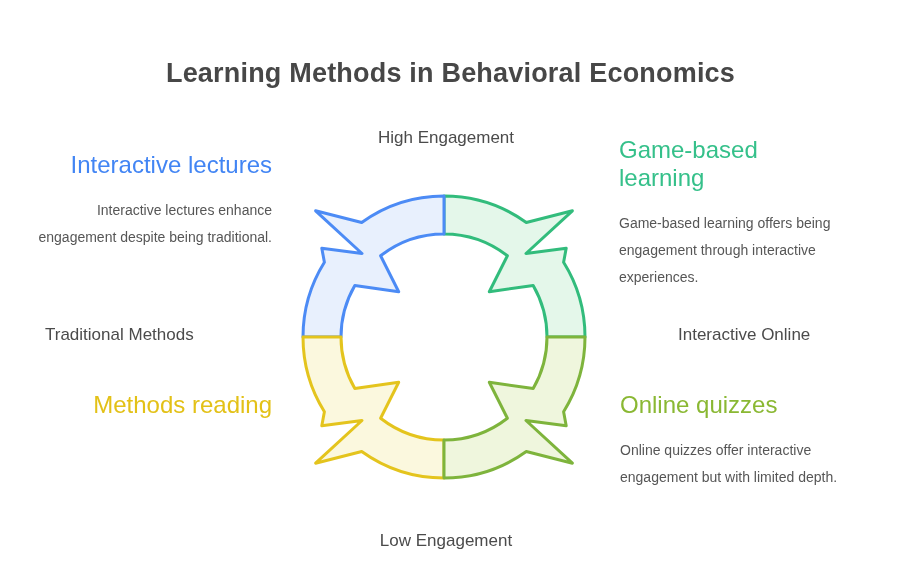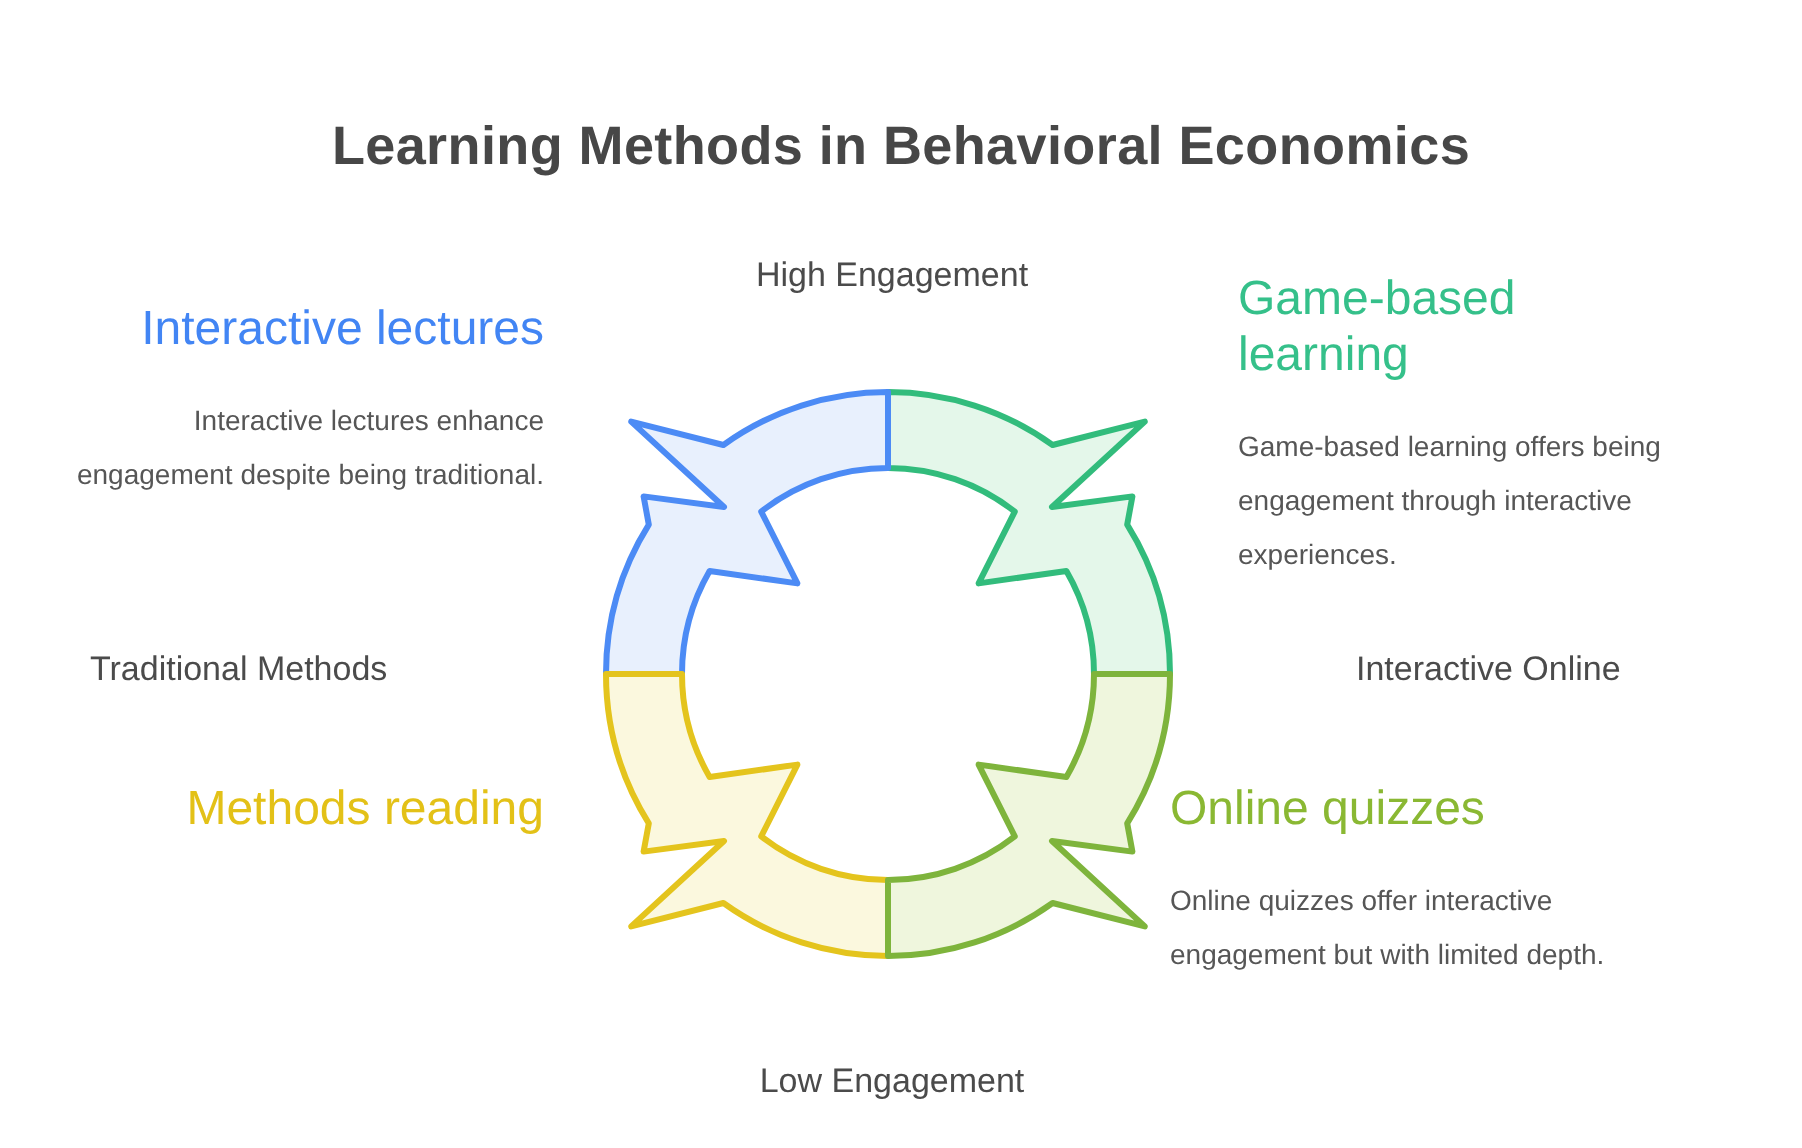--- a/index.html
+++ b/index.html
@@ -14,21 +14,21 @@
   .axis{
     position:absolute;font-size:17px;white-space:nowrap;
   }
   .axis.center{left:346px;width:200px;text-align:center;}
   .block{position:absolute;}
   .block h2{margin:0;font-size:24px;font-weight:400;line-height:28px;}
   .block p{margin:18px 0 0;font-size:14px;line-height:27px;}
   .tl{left:28px;top:151px;width:244px;text-align:right;}
   .tr{left:619px;top:136px;width:252px;text-align:left;}
   .bl{left:28px;top:391px;width:244px;text-align:right;}
-  .br{left:585px;top:391px;width:252px;text-align:left;}
+  .br{left:620px;top:391px;width:252px;text-align:left;}
   .tr h2{width:185px;}
   svg.cycle{position:absolute;left:244px;top:137px;}
   svg.cycle use{stroke-width:3;stroke-linejoin:round;stroke-linecap:round;}
 </style>
 </head>
 <body>
 
 <div class="canvas">
 
   <h1 class="title" style="color: rgb(71, 71, 71);">Learning Methods in Behavioral Economics</h1>

